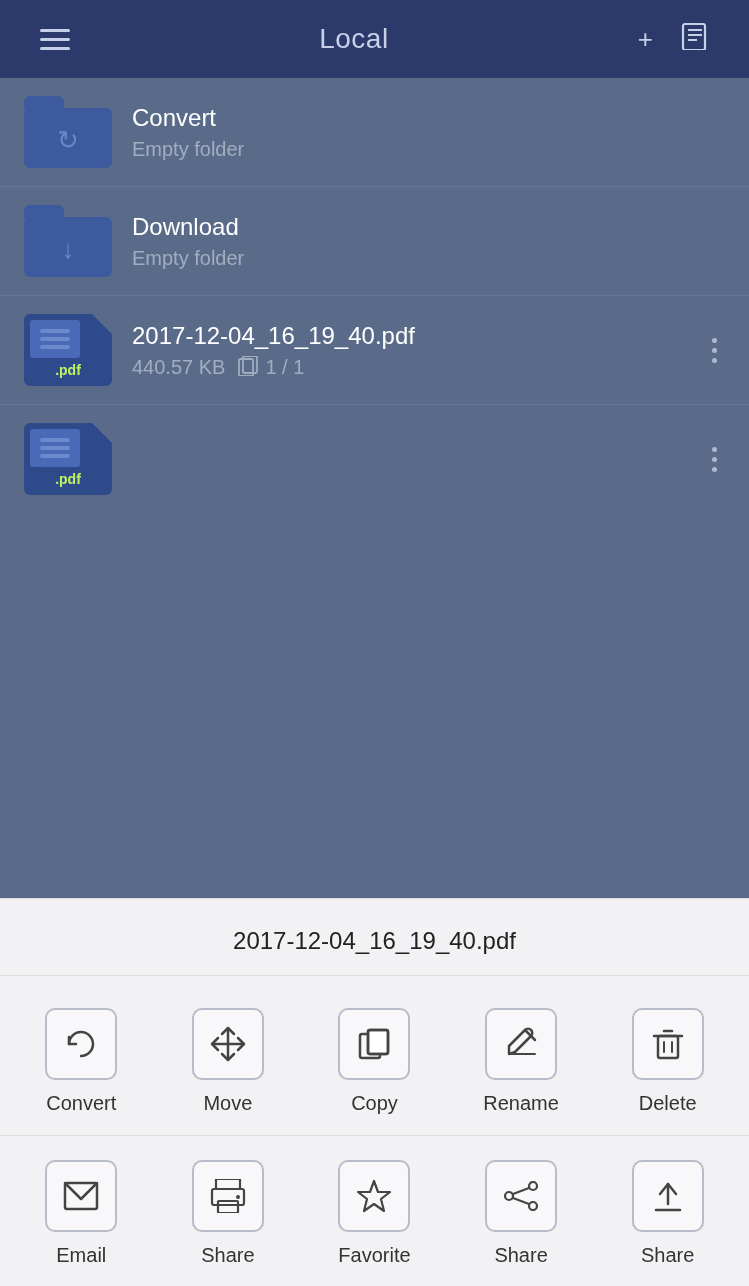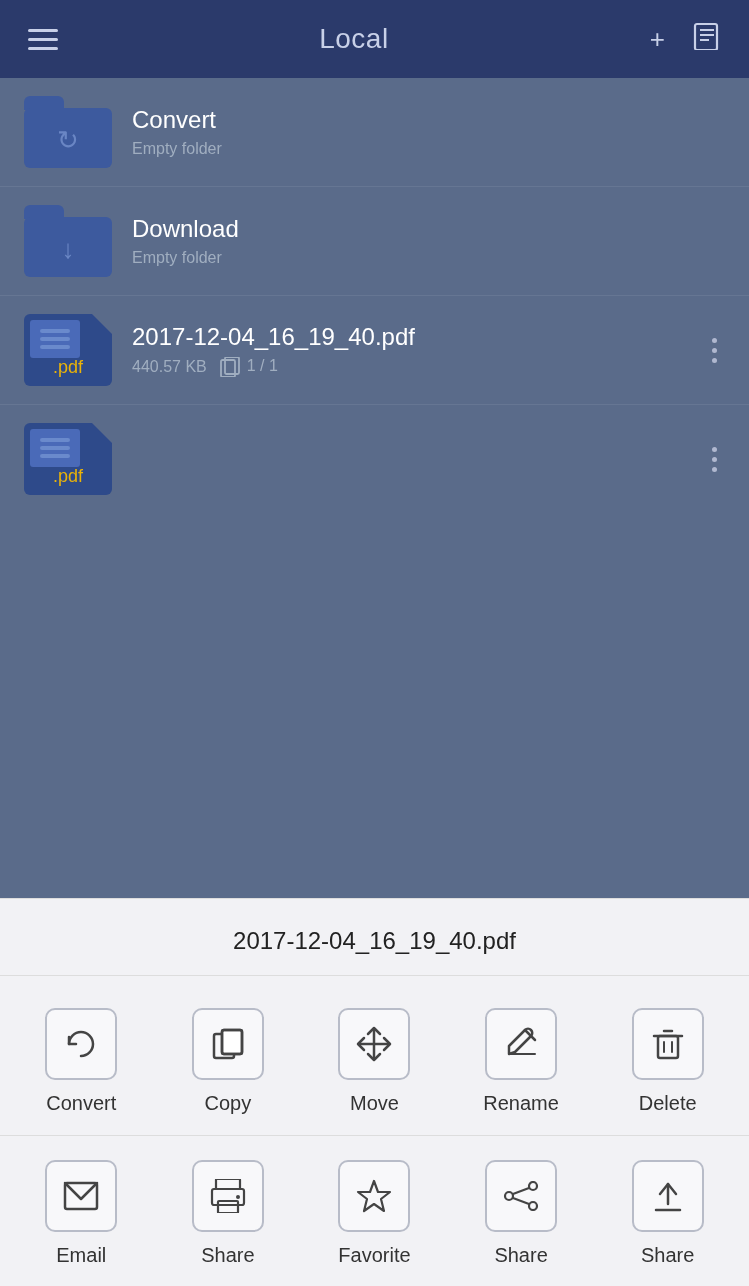--- a/index.html
+++ b/index.html
@@ -12,21 +12,21 @@
       overflow-x: hidden;
     }
 
     
     .header {
       background: #2b3a6b;
       height: 78px;
       display: flex;
       align-items: center;
       justify-content: space-between;
-      padding: 0 28px;
+      padding: 0 40px;
     }
     .header-title {
       color: #c8d0e8;
       font-size: 28px;
       font-weight: 400;
       letter-spacing: 0.5px;
     }
     .header-icons {
       display: flex;
       gap: 28px;
@@ -127,23 +127,23 @@
       position: absolute;
       top: 0;
       right: 0;
       width: 0;
       height: 0;
       border-style: solid;
       border-width: 0 20px 20px 0;
       border-color: transparent #5a6b8a transparent transparent;
     }
     .pdf-label {
-      color: #eab308;
-      font-size: 18px;
-      font-weight: normal;
+      color: #bef264;
+      font-size: 14px;
+      font-weight: bold;
     }
     .pdf-icon-image {
       position: absolute;
       top: 6px;
       left: 6px;
       width: 50px;
       height: 38px;
       background: #4a6ab8;
       border-radius: 3px;
       display: flex;
@@ -167,21 +167,21 @@
       flex: 1;
     }
     .file-name {
       color: #ffffff;
       font-size: 24px;
       font-weight: 400;
       margin-bottom: 6px;
     }
     .file-meta {
       color: #a0aec0;
-      font-size: 16px;
+      font-size: 20px;
       display: flex;
       align-items: center;
       gap: 12px;
     }
     .file-pages {
       display: flex;
       gap: 6px;
     }
 
     .more-dots {
@@ -376,45 +376,45 @@
           <path d="M6 18 A12 12 0 1 1 18 30" stroke="#444" stroke-width="2.5" fill="none" stroke-linecap="round"></path>
           <polyline points="6,11 6,18 13,18" stroke="#444" stroke-width="2.5" fill="none" stroke-linecap="round" stroke-linejoin="round"></polyline>
         </svg>
       </div>
       <span class="action-label">Convert</span>
     </div>
 
     <div class="action-item">
       <div class="action-icon-box">
         <svg width="36" height="36" viewBox="0 0 36 36" fill="none">
-          <rect x="4" y="8" width="20" height="24" rx="2" stroke="#444" stroke-width="2.5" fill="none"></rect>
-          <rect x="12" y="4" width="20" height="24" rx="2" stroke="#444" stroke-width="2.5" fill="white"></rect>
-          <rect x="12" y="4" width="20" height="24" rx="2" stroke="#444" stroke-width="2.5" fill="none"></rect>
-        </svg>
-      </div>
-      <span class="action-label">Copy</span>
-    </div>
-
-    <div class="action-item">
-      <div class="action-icon-box">
-        <svg width="36" height="36" viewBox="0 0 36 36" fill="none">
           <line x1="18" y1="4" x2="18" y2="32" stroke="#444" stroke-width="2.5" stroke-linecap="round"></line>
           <line x1="4" y1="18" x2="32" y2="18" stroke="#444" stroke-width="2.5" stroke-linecap="round"></line>
           <polyline points="12,8 18,2 24,8" stroke="#444" stroke-width="2.5" fill="none" stroke-linecap="round" stroke-linejoin="round"></polyline>
           <polyline points="28,12 34,18 28,24" stroke="#444" stroke-width="2.5" fill="none" stroke-linecap="round" stroke-linejoin="round"></polyline>
           <polyline points="24,28 18,34 12,28" stroke="#444" stroke-width="2.5" fill="none" stroke-linecap="round" stroke-linejoin="round"></polyline>
           <polyline points="8,24 2,18 8,12" stroke="#444" stroke-width="2.5" fill="none" stroke-linecap="round" stroke-linejoin="round"></polyline>
         </svg>
       </div>
       <span class="action-label">Move</span>
     </div>
 
     <div class="action-item">
       <div class="action-icon-box">
         <svg width="36" height="36" viewBox="0 0 36 36" fill="none">
+          <rect x="4" y="8" width="20" height="24" rx="2" stroke="#444" stroke-width="2.5" fill="none"></rect>
+          <rect x="12" y="4" width="20" height="24" rx="2" stroke="#444" stroke-width="2.5" fill="white"></rect>
+          <rect x="12" y="4" width="20" height="24" rx="2" stroke="#444" stroke-width="2.5" fill="none"></rect>
+        </svg>
+      </div>
+      <span class="action-label">Copy</span>
+    </div>
+
+    <div class="action-item">
+      <div class="action-icon-box">
+        <svg width="36" height="36" viewBox="0 0 36 36" fill="none">
           <path d="M6 28 L12 26 L28 10 A3 3 0 0 0 22 4 L6 20 Z" stroke="#444" stroke-width="2.5" fill="none" stroke-linejoin="round"></path>
           <line x1="22" y1="4" x2="32" y2="14" stroke="#444" stroke-width="2.5" stroke-linecap="round"></line>
           <line x1="6" y1="28" x2="32" y2="28" stroke="#444" stroke-width="2" stroke-linecap="round"></line>
         </svg>
       </div>
       <span class="action-label">Rename</span>
     </div>
 
     <div class="action-item">
       <div class="action-icon-box">

